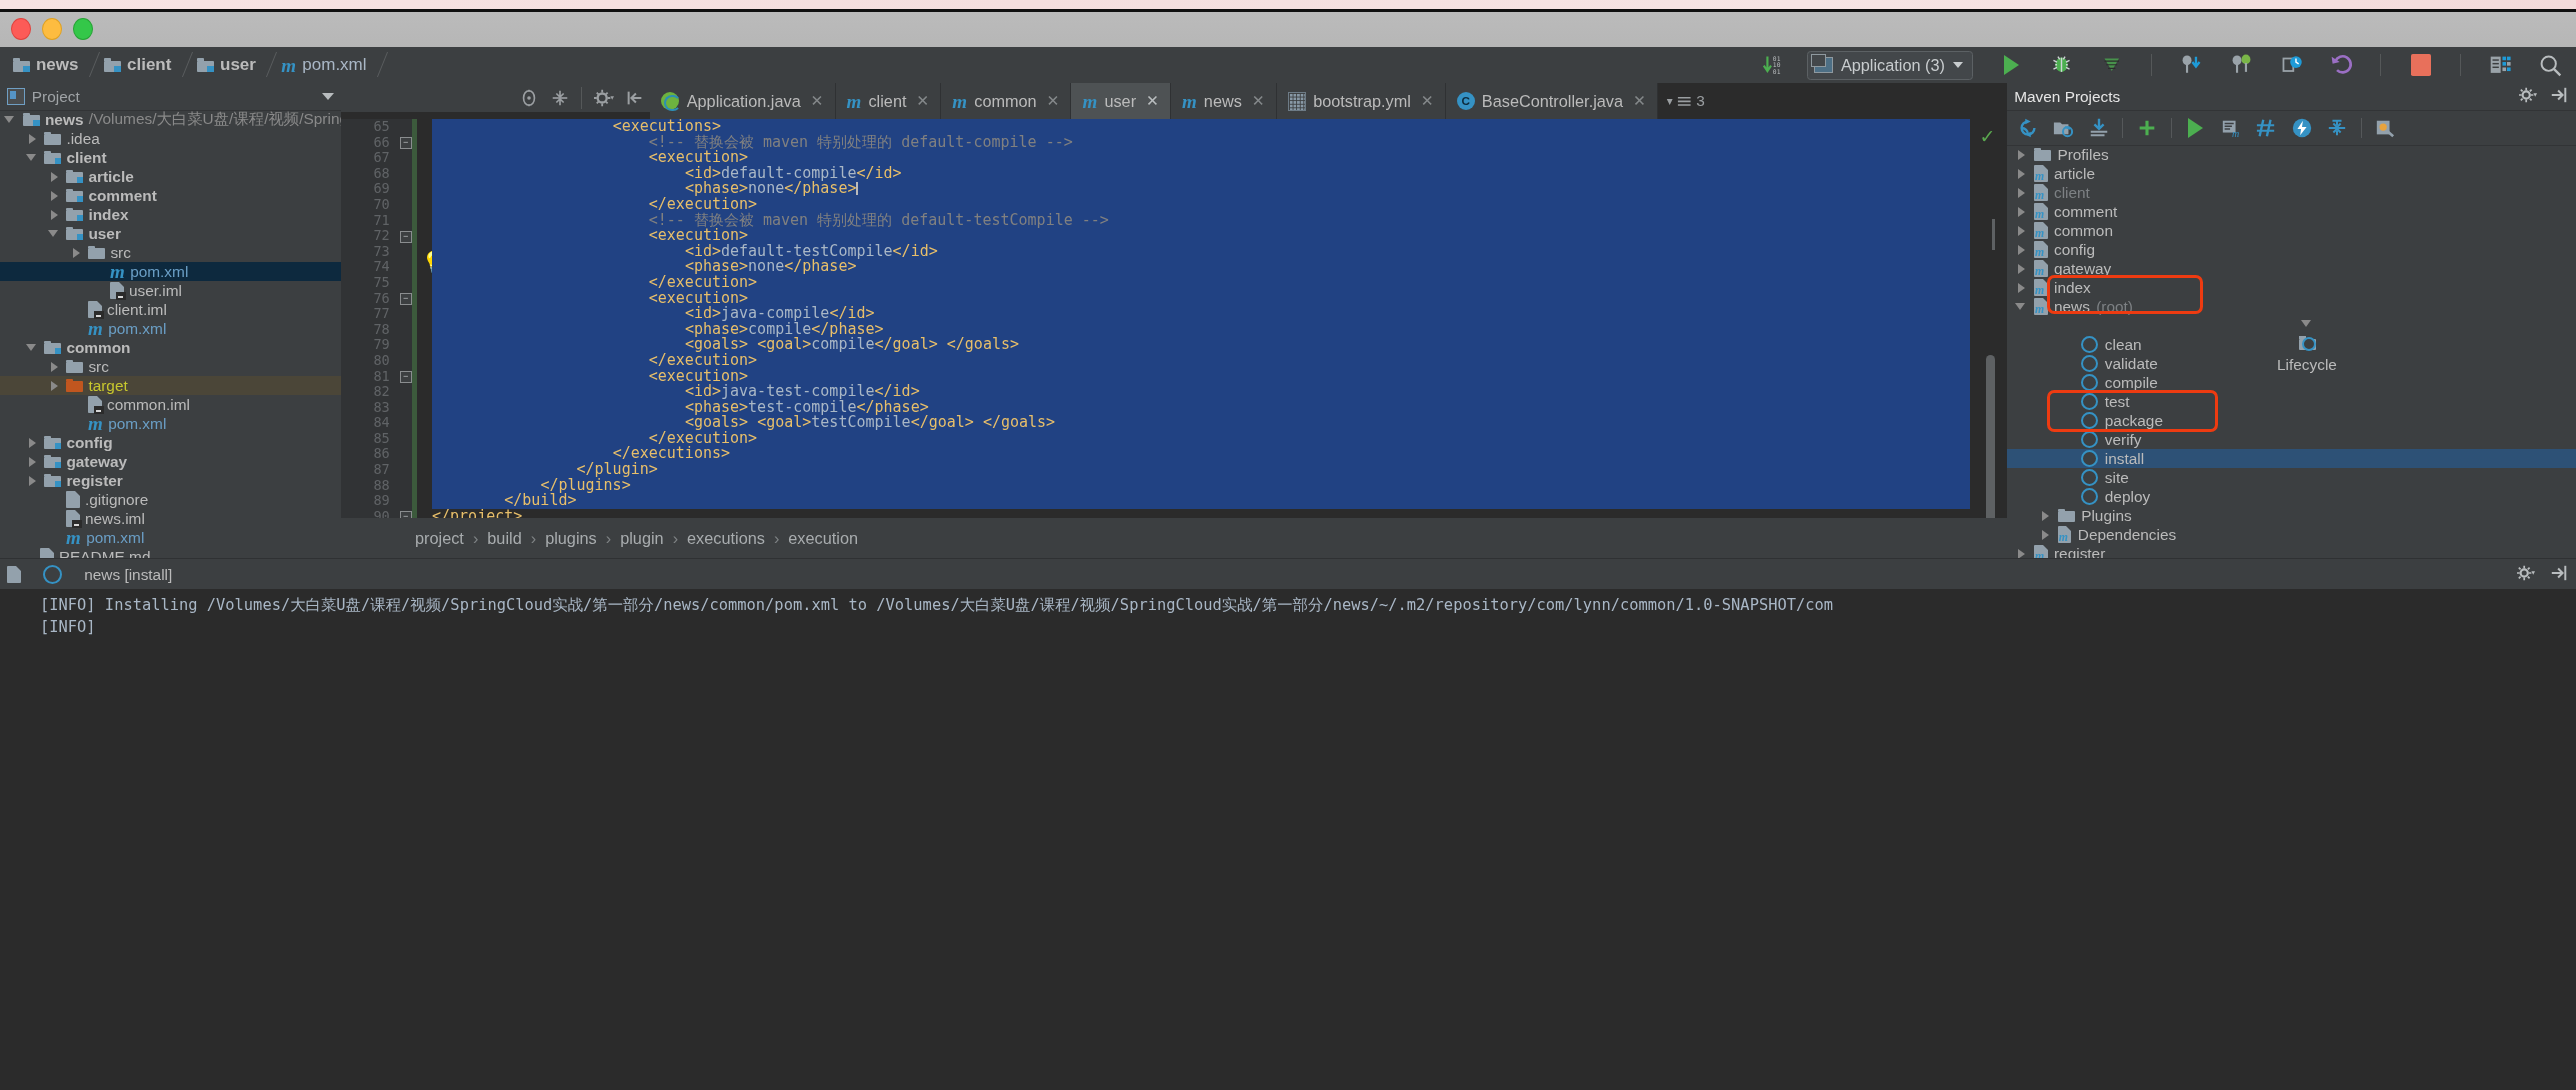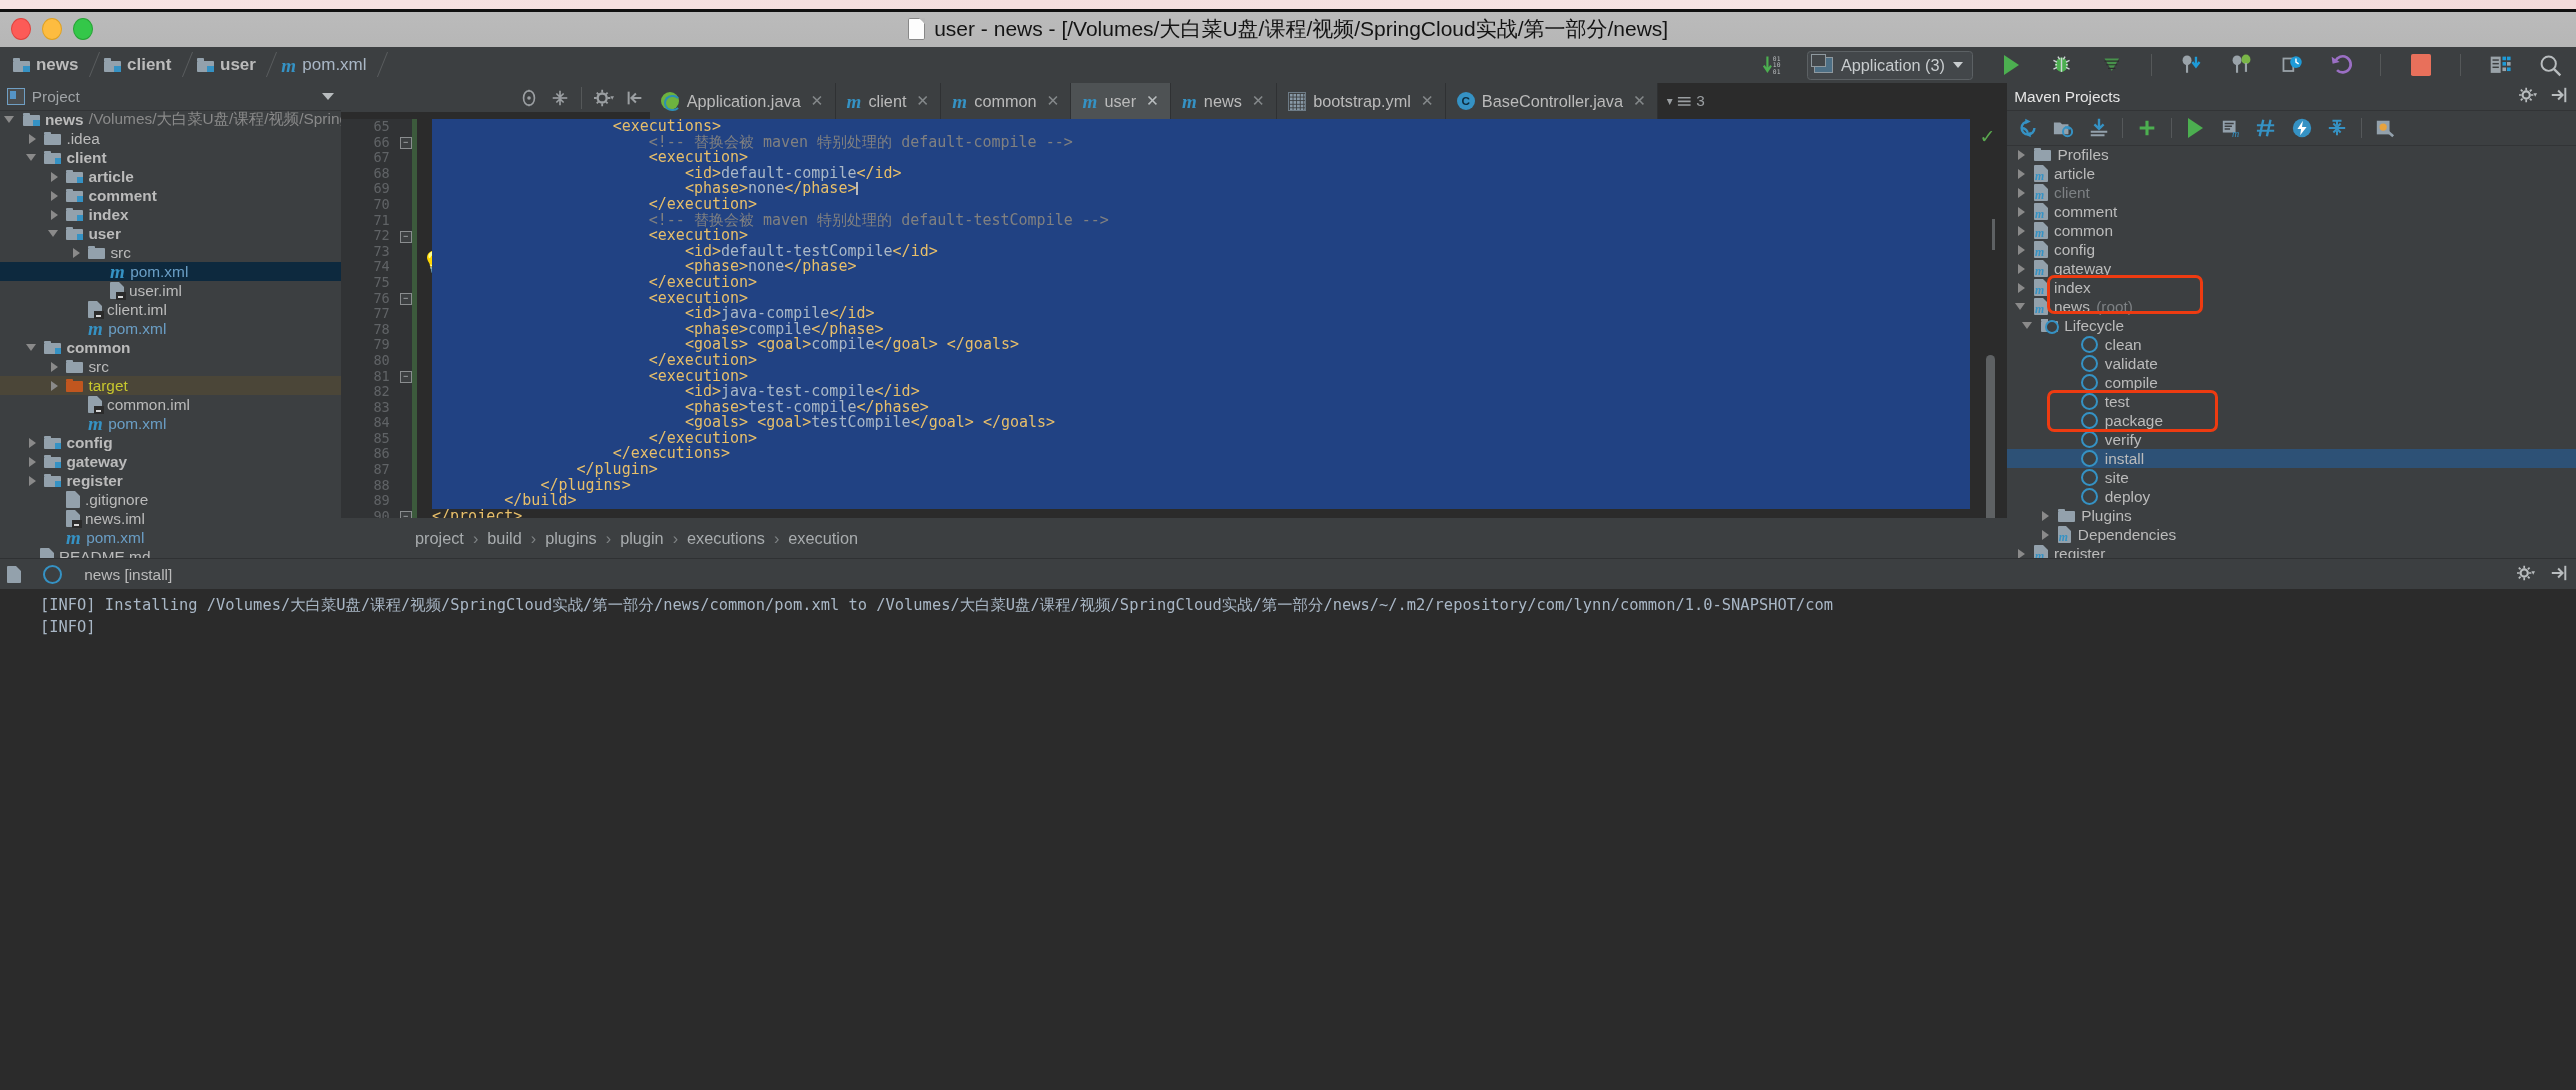--- a/index.html
+++ b/index.html
@@ -183,24 +183,20 @@
 
 <div class="app">
 
   <div class="titlebar">
     <div class="tb-strip"></div>
     <div class="tb-line"></div>
     <div class="traffic">
       <div class="dot r"></div>
       <div class="dot y"></div>
       <div class="dot g"></div>
-    </div>
-    <div class="tb-title">
-      <span class="tb-doc"></span>
-      <span>user - news - [/Volumes/大白菜U盘/课程/视频/SpringCloud实战/第一部分/news]</span>
     </div>
   </div>
 
   <div class="navbar">
     <div class="crumbs">
       <div class="crumb">
         <span class="fold">
             <i></i>
             <b></b>
           </span>
@@ -776,21 +772,21 @@
           <span class="">index</span>
         </div>
         <div class="mrow" style="padding-left: 7.2px;">
           <span class="arrow open"></span>
           <span class="mmod">
             <s>m</s>
           </span>
           <span class="">news</span>
           <span class="dim">(root)</span>
         </div>
-        <div class="mrow" style="padding-left: 14px;">
+        <div class="mrow" style="padding-left: 31px; flex-direction: column;">
           <span class="arrow open"></span>
           <span class="phfold">
             <i></i>
             <b></b>
           </span>
           <span class="">Lifecycle</span>
         </div>
         <div class="mrow" style="padding-left: 54px;">
           <span class="arrow"></span>
           <span class="gear"></span>

